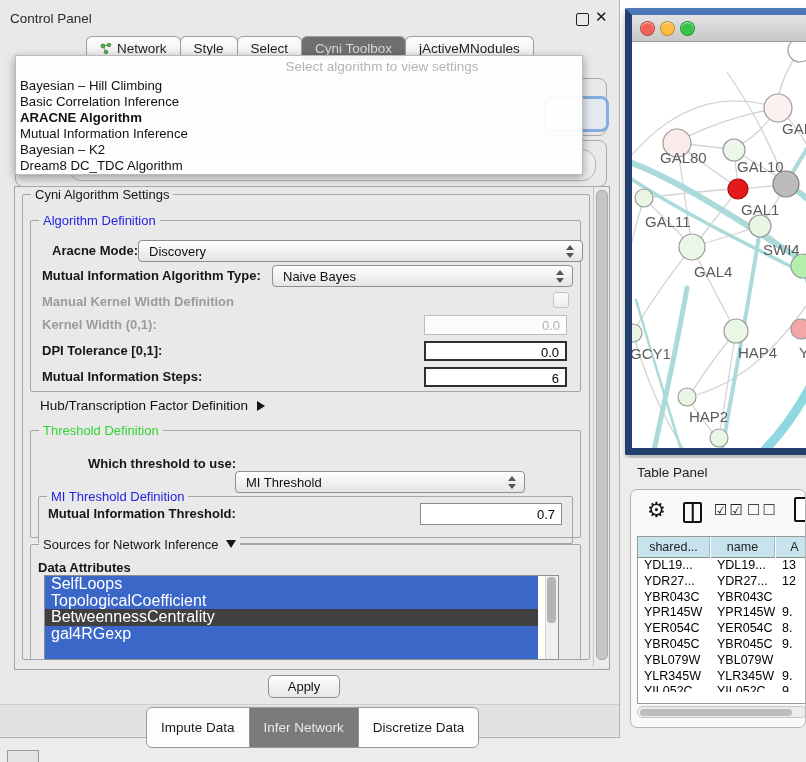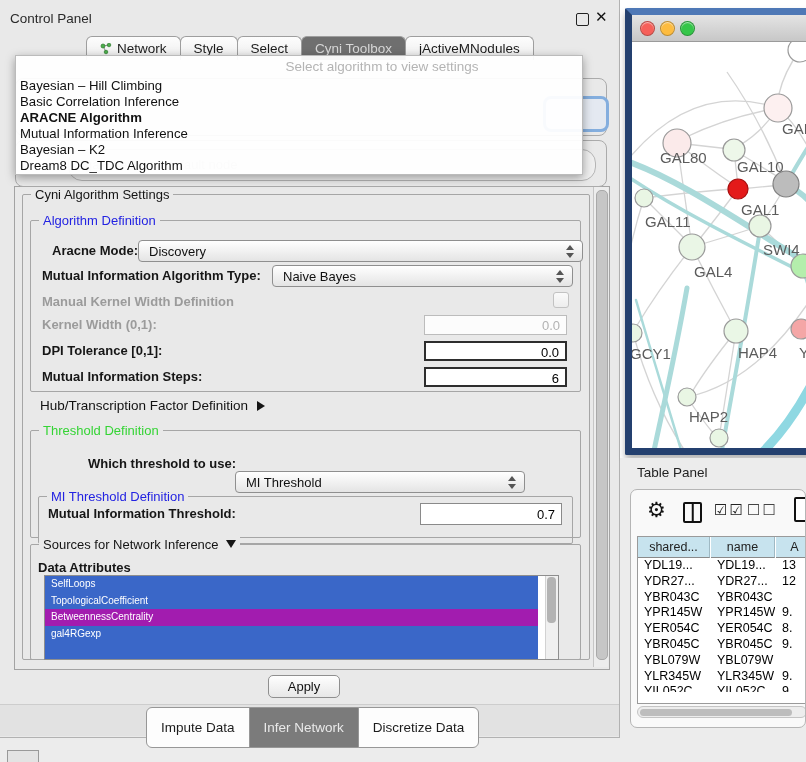--- a/index.html
+++ b/index.html
@@ -48,21 +48,21 @@
   .stepper .up{width:0;height:0;border-left:4px solid transparent;border-right:4px solid transparent;border-bottom:5px solid #555;margin-bottom:3px;}
   .stepper .dn{width:0;height:0;border-left:4px solid transparent;border-right:4px solid transparent;border-top:5px solid #555;}
   .fieldbox{position:absolute;height:20px;background:#fff;font-size:13px;text-align:right;
             line-height:20px;padding-right:6px;box-sizing:border-box;}
   .fieldbox.dis{border:1px solid #bcbcbc;color:#b2b2b2;background:#fcfcfc;}
   .fieldbox.strong{border:2px solid #2e2e2e;color:#000;}
   .checkbox{position:absolute;width:14px;height:14px;border:1px solid #c2c2c2;border-radius:3px;background:linear-gradient(#fafafa,#ededed);}
   .tri-right{display:inline-block;width:0;height:0;border-left:8px solid #151515;border-top:5px solid transparent;border-bottom:5px solid transparent;margin-left:9px;vertical-align:-1px;}
   .tri-down{display:inline-block;width:0;height:0;border-top:8px solid #151515;border-left:5px solid transparent;border-right:5px solid transparent;margin-left:7px;vertical-align:1px;}
   .attr-list{position:absolute;left:44px;top:575px;width:513px;height:83px;border:1px solid #8e8e8e;background:#fff;overflow:hidden;}
-  .attr-item{height:16.5px;line-height:16.5px;font-size:10px;color:#fff;padding-left:6px;width:487px;}
+  .attr-item{height:16.5px;line-height:16.5px;font-size:16px;color:#fff;padding-left:6px;width:487px;}
   .attr-scroll{position:absolute;right:0;top:0;width:12px;height:83px;background:#f0f0f0;border-left:1px solid #d2d2d2;}
   .attr-scroll .thumb{position:absolute;left:1px;top:1px;width:9px;height:46px;background:#b3b3b3;border-radius:4px;}
   .apply-btn{position:absolute;left:268px;top:675px;width:70px;height:21px;border:1px solid #8f8f8f;border-radius:5px;
              background:linear-gradient(#fefefe,#e7e7e7);font-size:13px;color:#111;text-align:center;line-height:21px;}
   .bstrip{position:absolute;left:0;top:704px;width:619px;height:31px;background:#e2e2e2;border-top:1px solid #cdcdcd;}
   .btabs{position:absolute;left:146px;top:707px;height:23px;display:flex;}
   .btab{height:23px;line-height:23px;padding:8px 14px;font-size:13.5px;color:#1c1c1c;background:#fdfdfd;
         border:1px solid #979797;margin-right:-1px;}
   .btab:first-child{border-radius:6px 0 0 6px;}
   .btab:last-child{border-radius:0 6px 6px 0;}
@@ -236,21 +236,21 @@
   </div>
 
   <div class="row" style="left:38px;top:558px;height:15px;">
     <span class="blabel">Data Attributes</span>
   </div>
 
   <div class="attr-list">
 
   <div class="attr-item" style="background: rgb(58, 103, 200);">SelfLoops</div>
       <div class="attr-item" style="background: rgb(58, 103, 200);">TopologicalCoefficient</div>
-      <div class="attr-item" style="background: #a21caf;">BetweennessCentrality</div>
+      <div class="attr-item" style="background: #404040;">BetweennessCentrality</div>
       <div class="attr-item" style="background: rgb(58, 103, 200);">gal4RGexp</div>
       <div class="attr-item" style="background: rgb(58, 103, 200);"></div>
       <div class="attr-scroll">
         <div class="thumb"></div>
       </div>
     </div>
 
   <div class="apply-btn">Apply</div>
 
   <div class="bstrip"></div>

